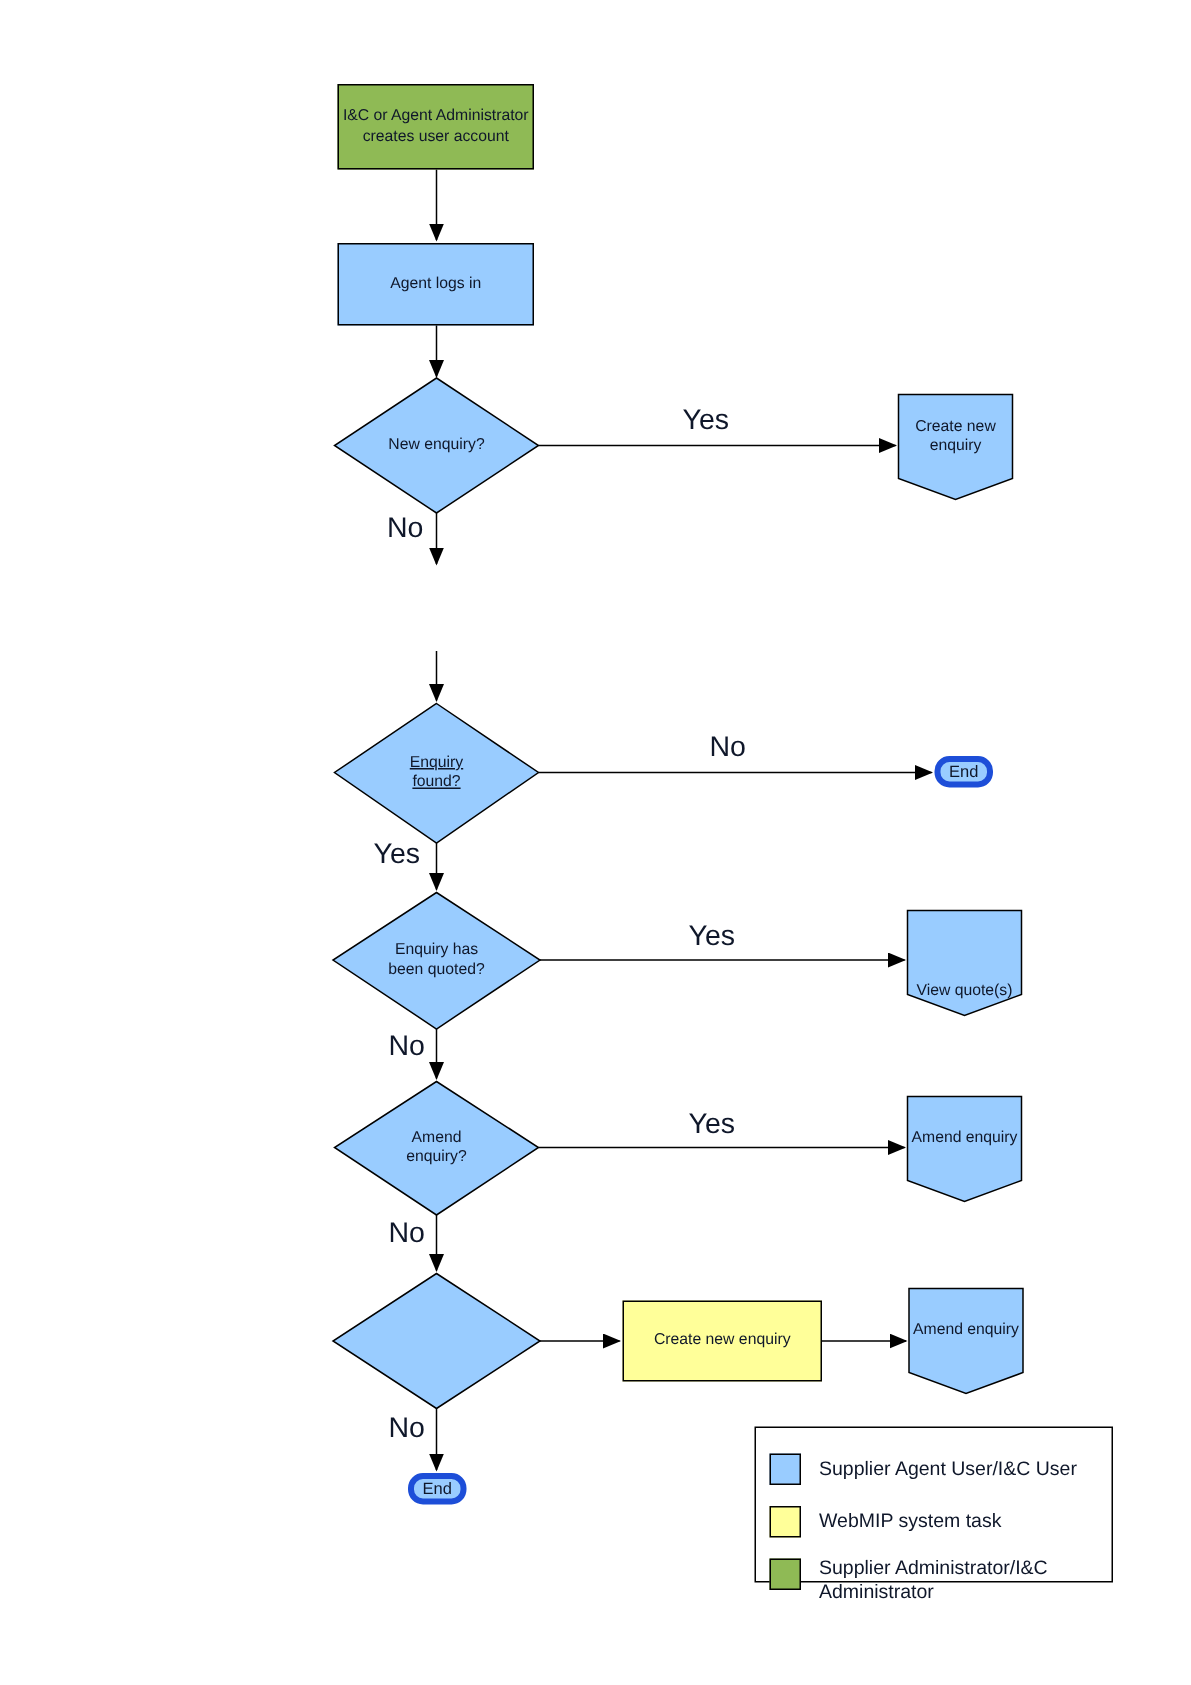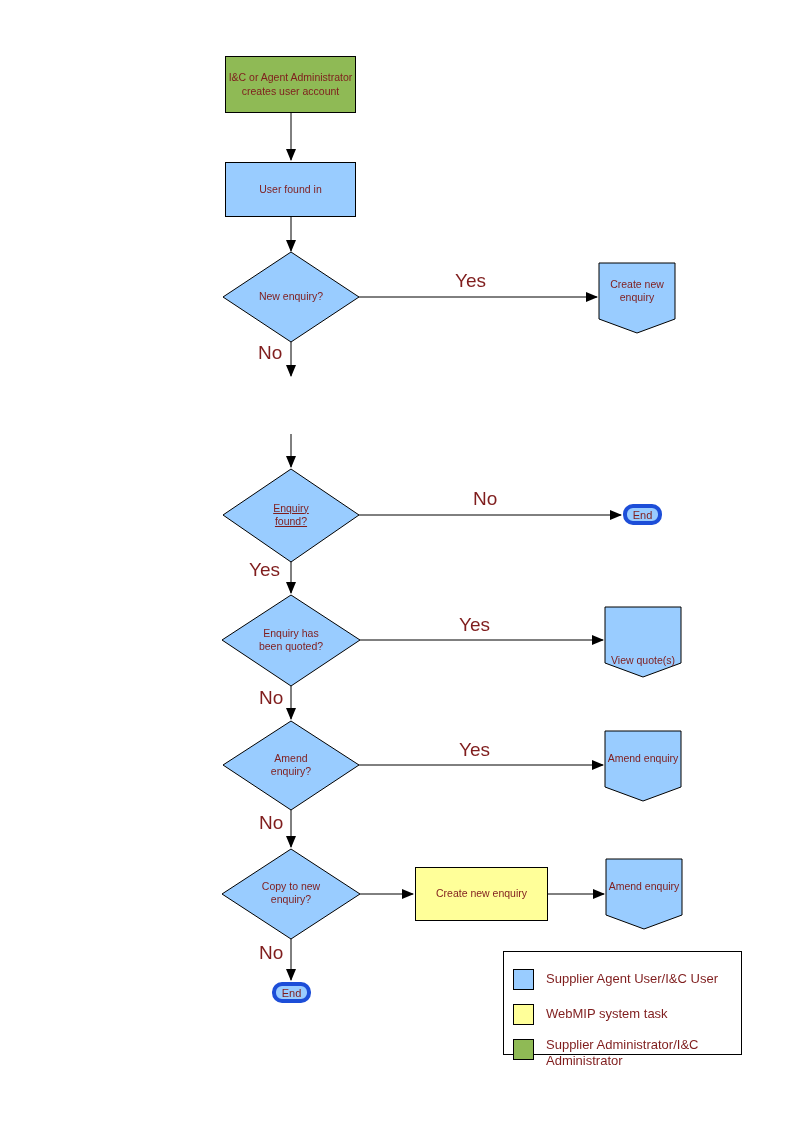--- a/index.html
+++ b/index.html
@@ -1,21 +1,21 @@
 <!DOCTYPE html>
 <html><head>
 <meta charset="utf-8">
 <style>
   html,body{margin:0;padding:0;background:#ffffff;}
   .stage{
     position:relative;
     width:794px;height:1123px;
     background:#ffffff;
     font-family:"Liberation Sans","DejaVu Sans",sans-serif;
-    color:#7f1d1d;
+    color:#0f172a;
     overflow:hidden;
   }
   .wires{position:absolute;left:0;top:0;width:794px;height:1123px;}
   .node{
     position:absolute;
     border:1px solid #000;
     display:flex;align-items:center;justify-content:center;
     text-align:center;
     font-size:10.5px;line-height:1.25;
     box-sizing:border-box;
@@ -96,37 +96,36 @@
     <polygon points="291,849 360,894 291,939 222,894" stroke="#000" fill="#99CCFF"></polygon>
 
     <polygon points="599,263 675,263 675,319 637,333 599,319" stroke="#000" fill="#99CCFF"></polygon>
     <polygon points="605,607 681,607 681,663 643,677 605,663" stroke="#000" fill="#99CCFF"></polygon>
     <polygon points="605,731 681,731 681,787 643,801 605,787" stroke="#000" fill="#99CCFF"></polygon>
     <polygon points="606,859 682,859 682,915 644,929 606,915" stroke="#000" fill="#99CCFF"></polygon>
   </svg>
 
   <div class="node" style="left: 225px; top: 56px; width: 131px; height: 57px; background: rgb(143, 186, 85);">I&amp;C or Agent Administrator creates user account</div>
 
-  <div class="node" style="left: 225px; top: 162px; width: 131px; height: 55px; background: rgb(153, 204, 255);">User found in</div>
+  <div class="node" style="left: 225px; top: 162px; width: 131px; height: 55px; background: rgb(153, 204, 255);">Agent logs in</div>
 
 
   <div class="node" style="left: 415px; top: 867px; width: 133px; height: 54px; background: rgb(255, 255, 153);">Create new enquiry</div>
 
   <div class="terminator" style="left: 623px; top: 504px; width: 39px; height: 21px; background: rgb(153, 204, 255);">End</div>
 
   <div class="terminator" style="left: 272px; top: 982px; width: 39px; height: 21px; background: rgb(153, 204, 255);">End</div>
 
   <div class="lbl" style="left:231px;top:284px;width:120px;height:26px;">New enquiry?</div>
   <div class="lbl" style="left:601px;top:268px;width:72px;height:46px;">Create new enquiry</div>
   <div class="lbl" style="left:261px;top:490px;width:60px;height:50px;text-decoration:underline;">Enquiry found?</div>
   <div class="lbl" style="left:251px;top:615px;width:80px;height:50px;">Enquiry has been quoted?</div>
   <div class="lbl" style="left:606px;top:638px;width:74px;height:46px;">View quote(s)</div>
   <div class="lbl" style="left:256px;top:740px;width:70px;height:50px;">Amend enquiry?</div>
   <div class="lbl" style="left:604px;top:736px;width:78px;height:46px;">Amend enquiry</div>
-  <div class="lbl" style="left:251px;top:868px;width:80px;height:50px;">Copy to new enquiry?</div>
   <div class="lbl" style="left:605px;top:864px;width:78px;height:46px;">Amend enquiry</div>
 
   <div class="edge-label" style="left:455px;top:271px;">Yes</div>
   <div class="edge-label" style="left:258px;top:343px;">No</div>
   <div class="edge-label" style="left:473px;top:489px;">No</div>
   <div class="edge-label" style="left:249px;top:560px;">Yes</div>
   <div class="edge-label" style="left:459px;top:615px;">Yes</div>
   <div class="edge-label" style="left:259px;top:688px;">No</div>
   <div class="edge-label" style="left:459px;top:740px;">Yes</div>
   <div class="edge-label" style="left:259px;top:813px;">No</div>

